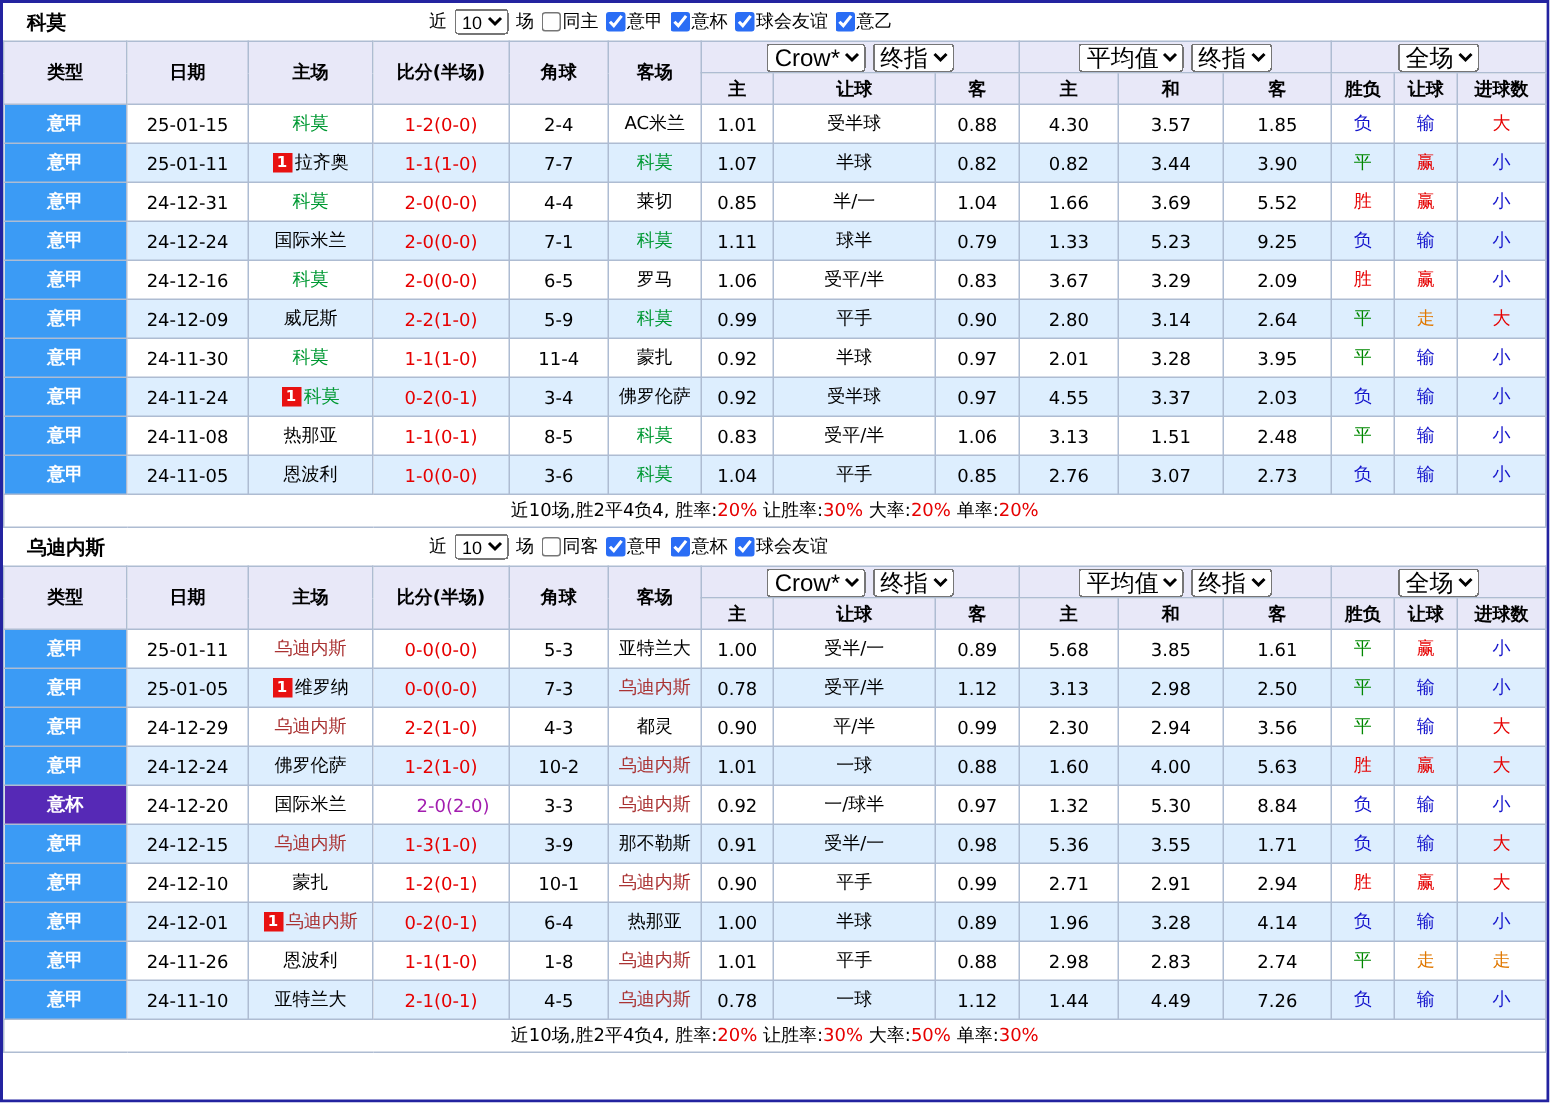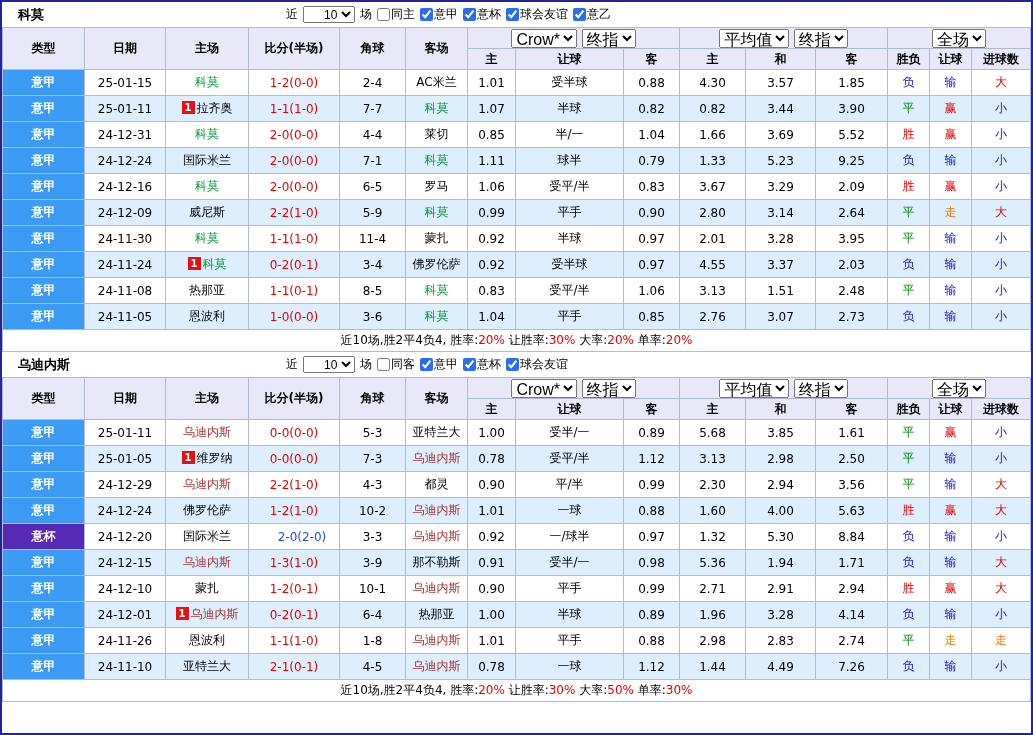--- a/index.html
+++ b/index.html
@@ -15,21 +15,21 @@
   .radio-label input { width: 12px; height: 12px; accent-color: #2a6df5; }
   .titlebar-buttons { position: absolute; right: 5px; top: 3px; display: flex; gap: 4px; }
   .tb-btn { width: 21px; height: 21px; background: #7c7ce8; border: 1px solid #aaaaf8; color: #fff;
             font-size: 12px; line-height: 18px; text-align: center; cursor: pointer; padding: 0; font-weight: bold; }
   .tb-btn.close { background: #8c8cf0; }
 
   
   .filter-bar { height: 25px; display: flex; align-items: center; background: #fff; padding-left: 16px; }
   .team-name { font-weight: bold; font-size: 13px; color: #000; width: 268px; }
   .filters { display: flex; align-items: center; gap: 5px; }
-  .filters select { height: 17px; font-size: 12px; padding-left: 16px; }
+  .filters select { height: 17px; font-size: 12px; }
   .filters label { display: inline-flex; align-items: center; gap: 1px; color: #000; }
   .filters input[type=checkbox] { width: 13px; height: 13px; accent-color: #2a6df5; }
 
   
   table.results-table { width: 100%; border-collapse: collapse; table-layout: fixed; }
   .results-table th, .results-table td { border: 1px solid #aebcd2; text-align: center; padding: 0;
         white-space: nowrap; overflow: hidden; font-size: 12px; color: #000; }
   .results-table thead th { background: #e8e8f8; height: 21px; font-weight: bold; }
   .results-table thead select { height: 19px; font-size: 16px; font-weight: normal; }
   .results-table tbody td { height: 26px; background: #fff; }
@@ -448,21 +448,21 @@
             <td>4.00</td>
             <td>5.63</td>
             <td style="color: rgb(230, 0, 0);">胜</td>
             <td style="color: rgb(230, 0, 0);">赢</td>
             <td style="color: rgb(230, 0, 0);">大</td>
           </tr>
           <tr>
             <td style="background: rgb(86, 41, 182); color: rgb(255, 255, 255); font-weight: bold;">意杯</td>
             <td>24-12-20</td>
             <td><span>国际米兰</span></td>
-            <td style="color: #1d4ed8; padding-left: 16px;">2-0(2-0)</td>
+            <td style="color: #a21caf; padding-left: 16px;">2-0(2-0)</td>
             <td>3-3</td>
             <td><span style="color: rgb(170, 51, 51);">乌迪内斯</span></td>
             <td>0.92</td>
             <td>一/球半</td>
             <td>0.97</td>
             <td>1.32</td>
             <td>5.30</td>
             <td>8.84</td>
             <td style="color: rgb(21, 21, 204);">负</td>
             <td style="color: rgb(21, 21, 204);">输</td>
@@ -472,21 +472,21 @@
             <td style="background: rgb(59, 155, 245); color: rgb(255, 255, 255); font-weight: bold;">意甲</td>
             <td>24-12-15</td>
             <td><span style="color: rgb(170, 51, 51);">乌迪内斯</span></td>
             <td style="color: rgb(230, 0, 0);">1-3(1-0)</td>
             <td>3-9</td>
             <td><span>那不勒斯</span></td>
             <td>0.91</td>
             <td>受半/一</td>
             <td>0.98</td>
             <td>5.36</td>
-            <td>1.94</td>
+            <td>3.55</td>
             <td>1.71</td>
             <td style="color: rgb(21, 21, 204);">负</td>
             <td style="color: rgb(21, 21, 204);">输</td>
             <td style="color: rgb(230, 0, 0);">大</td>
           </tr>
           <tr>
             <td style="background: rgb(59, 155, 245); color: rgb(255, 255, 255); font-weight: bold;">意甲</td>
             <td>24-12-10</td>
             <td><span>蒙扎</span></td>
             <td style="color: rgb(230, 0, 0);">1-2(0-1)</td>

